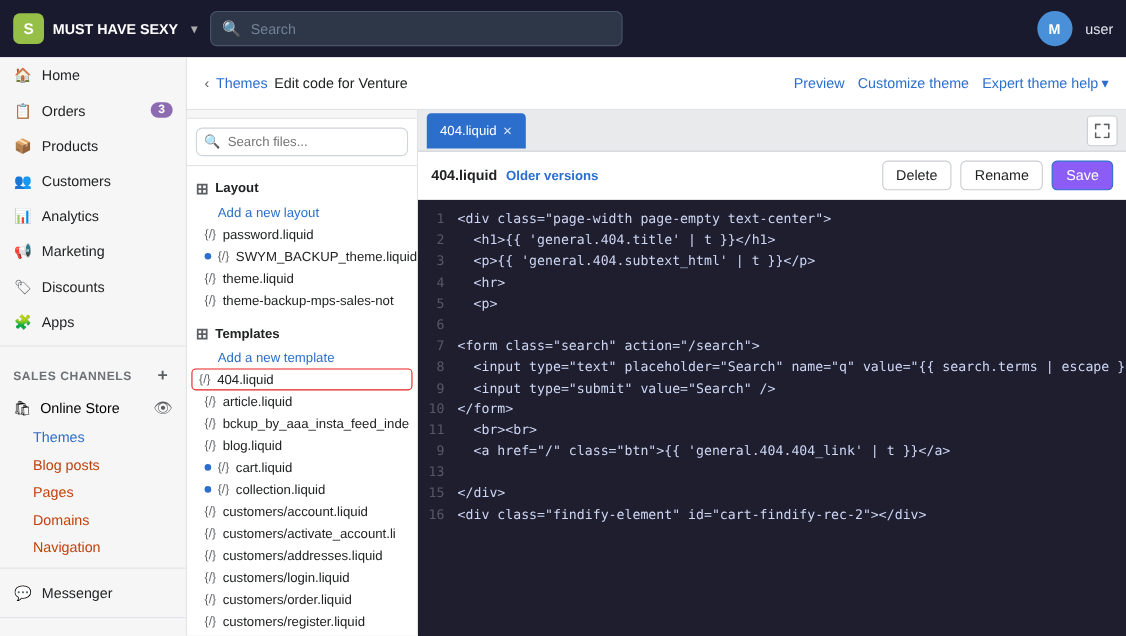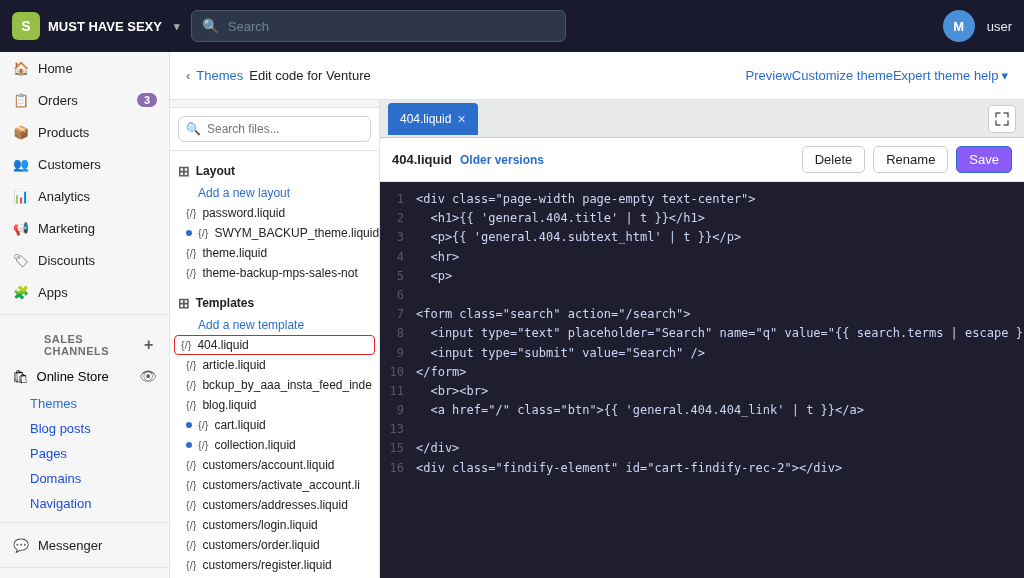--- a/index.html
+++ b/index.html
@@ -114,35 +114,34 @@
     .sidebar-section {
       padding: 12px 12px 4px;
       font-size: 11px;
       font-weight: 600;
       color: #6d7175;
       text-transform: uppercase;
       letter-spacing: 0.5px;
       display: flex;
       align-items: center;
       justify-content: space-between;
-      margin-left: 32px;
     }
     .sidebar-section .plus-btn {
       width: 18px;
       height: 18px;
       display: flex;
       align-items: center;
       justify-content: center;
       color: #5c5f62;
       cursor: pointer;
       font-size: 16px;
     }
     .sidebar-sub-item {
       padding: 5px 12px 5px 30px;
-      color: #1d4ed8;
+      color: #c2410c;
       cursor: pointer;
       font-size: 13px;
     }
     .sidebar-sub-item.active { color: #2c6ecb; font-weight: 500; }
     .sidebar-divider { height: 1px; background: #e1e3e5; margin: 6px 0; }
     .sidebar-item-with-toggle {
       display: flex;
       align-items: center;
       justify-content: space-between;
       padding: 7px 12px;
@@ -169,21 +168,21 @@
       flex-shrink: 0;
     }
     .breadcrumb {
       display: flex;
       align-items: center;
       gap: 6px;
       font-size: 13px;
     }
     .breadcrumb-link { color: #2c6ecb; cursor: pointer; }
     .breadcrumb-current { color: #202223; font-weight: 500; }
-    .header-actions { display: flex; align-items: center; }
+    .header-actions { display: flex; gap: 12px; align-items: center; }
     .header-btn {
       color: #2c6ecb;
       cursor: pointer;
       font-size: 13px;
       background: none;
       border: none;
       padding: 0;
     }
     .header-btn-dropdown { display: flex; align-items: center; gap: 3px; }
 

